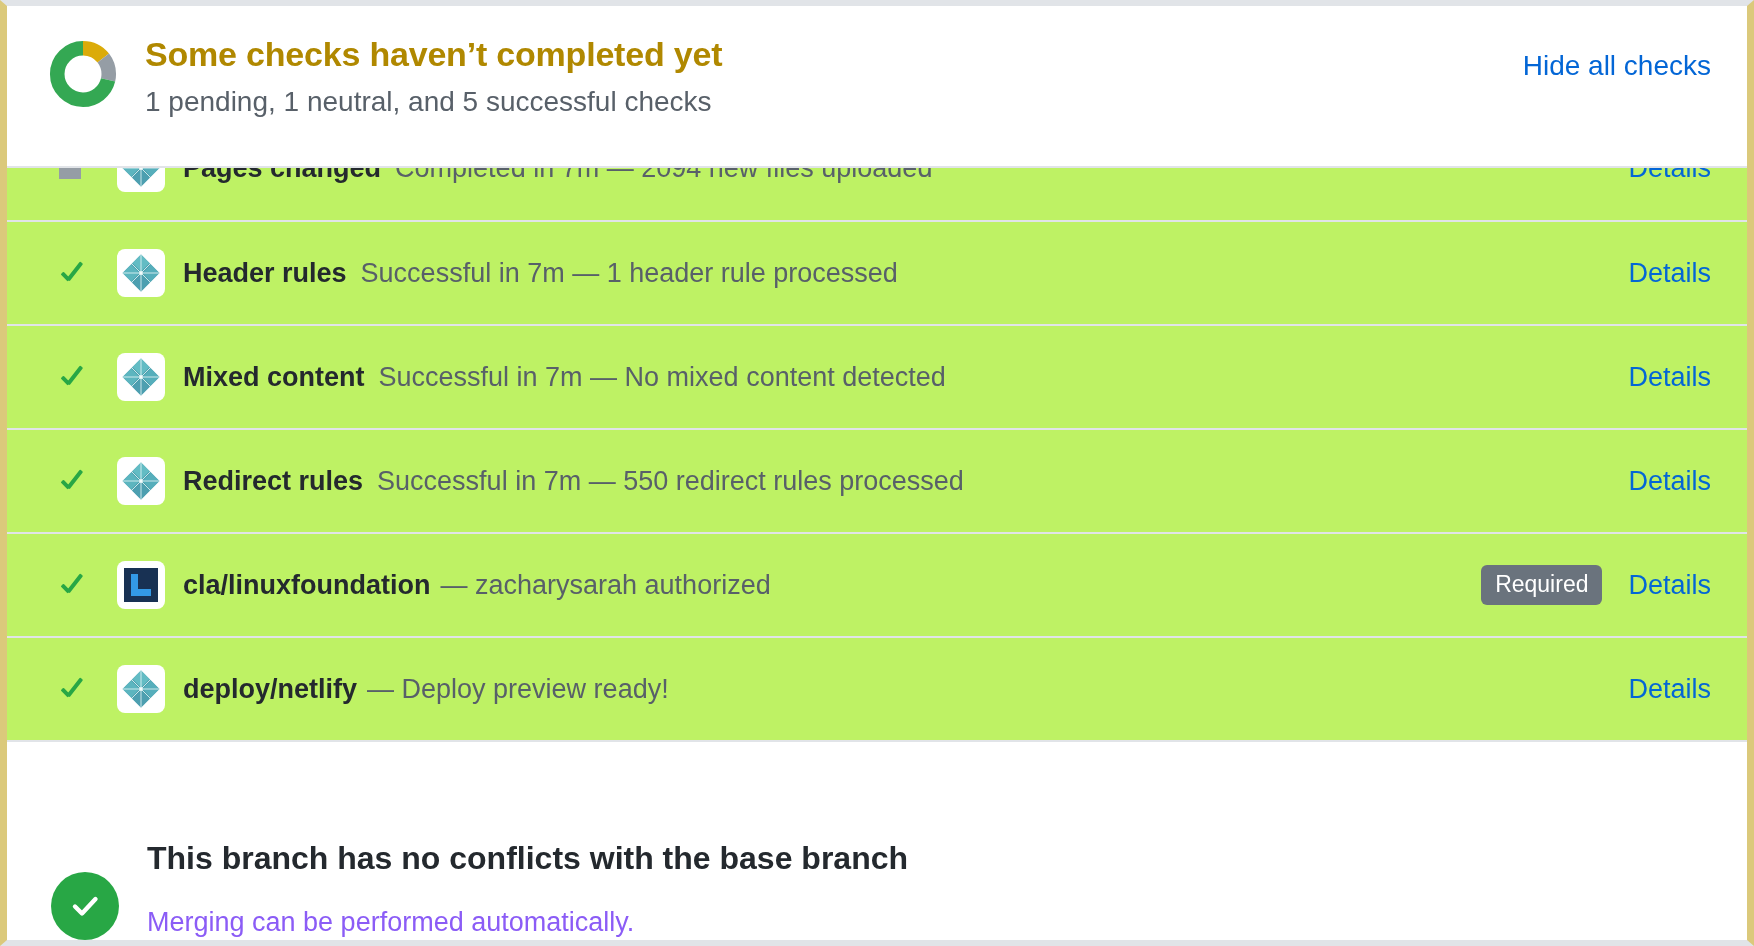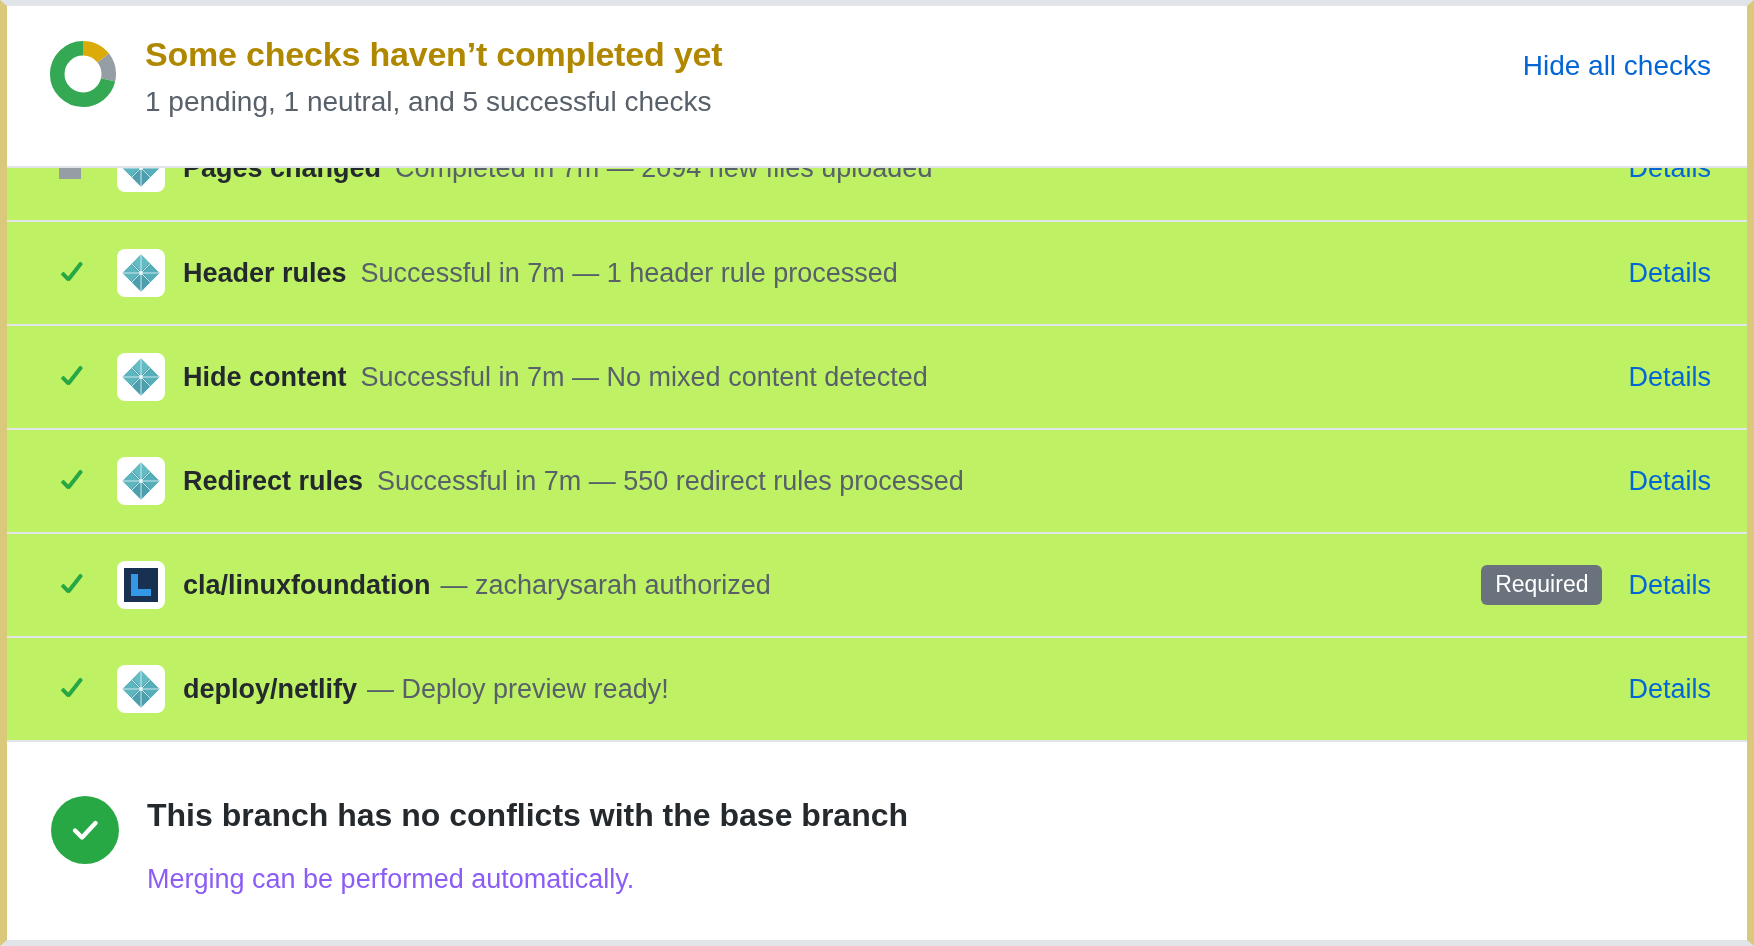--- a/index.html
+++ b/index.html
@@ -215,21 +215,21 @@
     text-decoration: none;
     cursor: pointer;
     white-space: nowrap;
   }
 
   
   .merge-status {
     background: #ffffff;
     flex: 1 1 auto;
     display: flex;
-    align-items: flex-start;
+    align-items: flex-end;
     padding: 52px 36px 0 36px;
     box-sizing: border-box;
   }
   .merge-icon {
     flex: 0 0 auto;
     width: 68px;
     height: 68px;
     border-radius: 50%;
     background: #28a745;
     display: flex;
@@ -341,21 +341,21 @@
                   <rect x="-13" y="-13" width="26" height="26" fill="#4a9fae"></rect>
                   <rect x="-13" y="-13" width="12" height="12" fill="#63bcc4"></rect>
                   <rect x="1" y="-13" width="12" height="12" fill="#56aebb"></rect>
                   <rect x="-13" y="1" width="12" height="12" fill="#5cb5bf"></rect>
                   <rect x="1" y="1" width="12" height="12" fill="#4d9fb0"></rect>
                   <path d="M-13,-13 L13,13 M13,-13 L-13,13 M0,-13 L0,13 M-13,0 L13,0" stroke="#eaf7f8" stroke-width="0.9" fill="none" opacity="0.85"></path>
                   <circle cx="0" cy="0" r="1.8" fill="#f2fbfb"></circle>
                 </g>
               </svg>
             </span>
-            <span class="check-name">Hide content</span>
+            <span class="check-name">Mixed content</span>
             <span class="check-desc">Successful in 7m — No mixed content detected</span>
             <span class="spacer"></span>
             <a class="details-link" href="#">Details</a>
           </div>
         </div>
         <div class="check-row">
           <div class="row-inner">
             <span class="status-glyph">
               <span class="check-mark"></span>
             </span>

